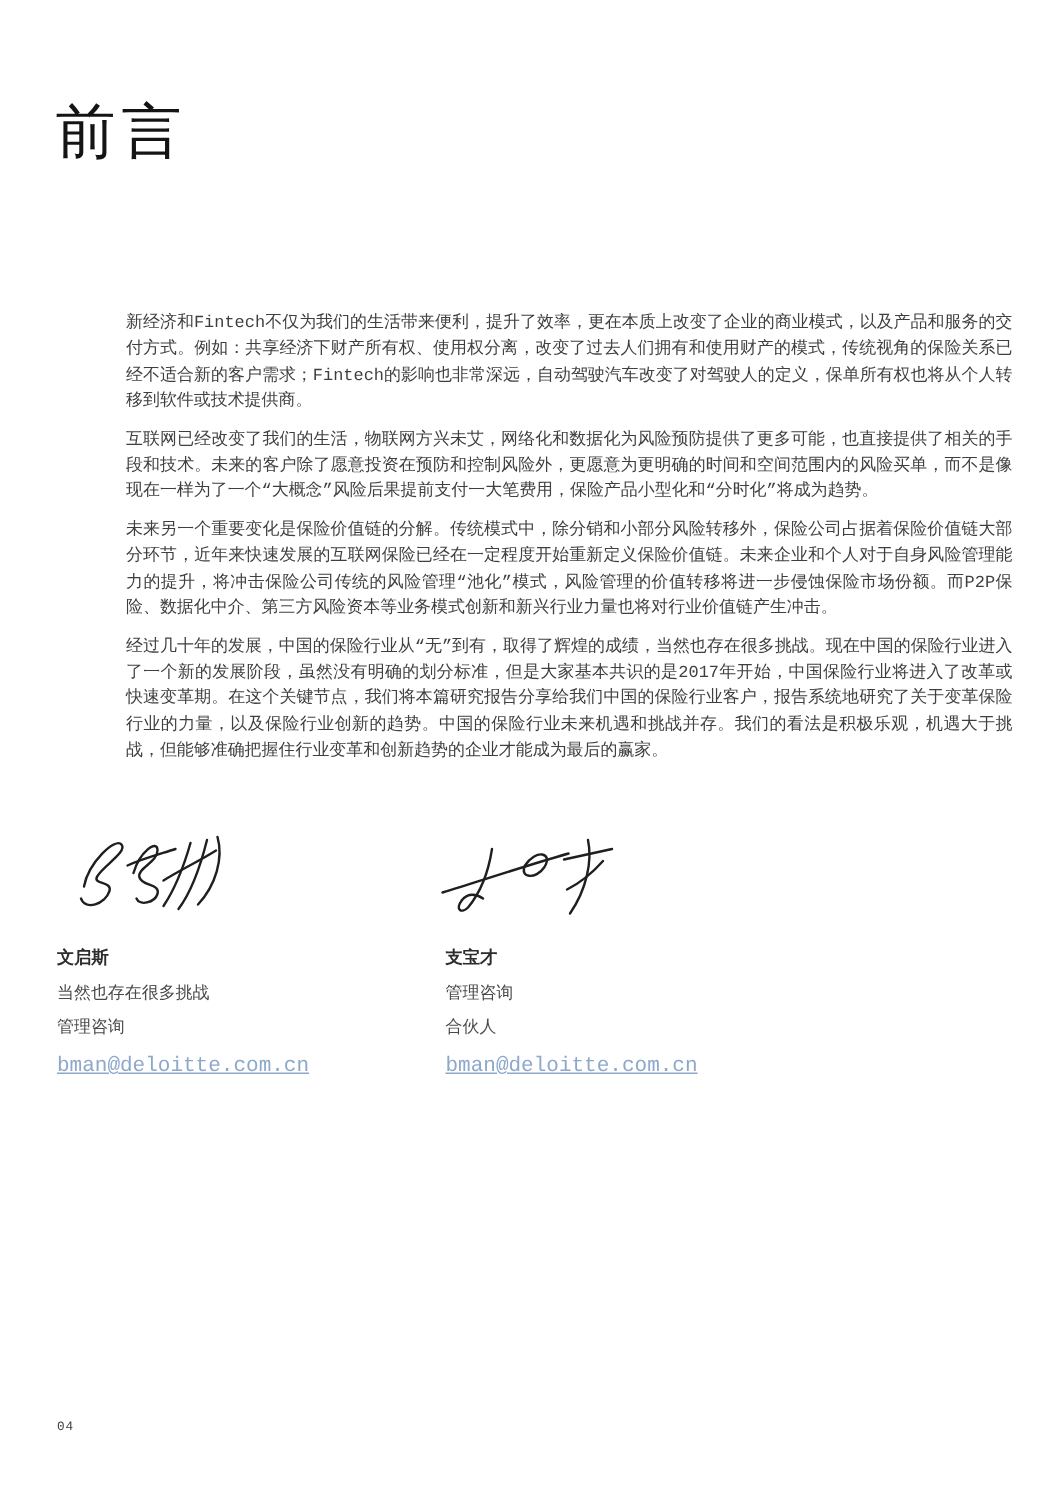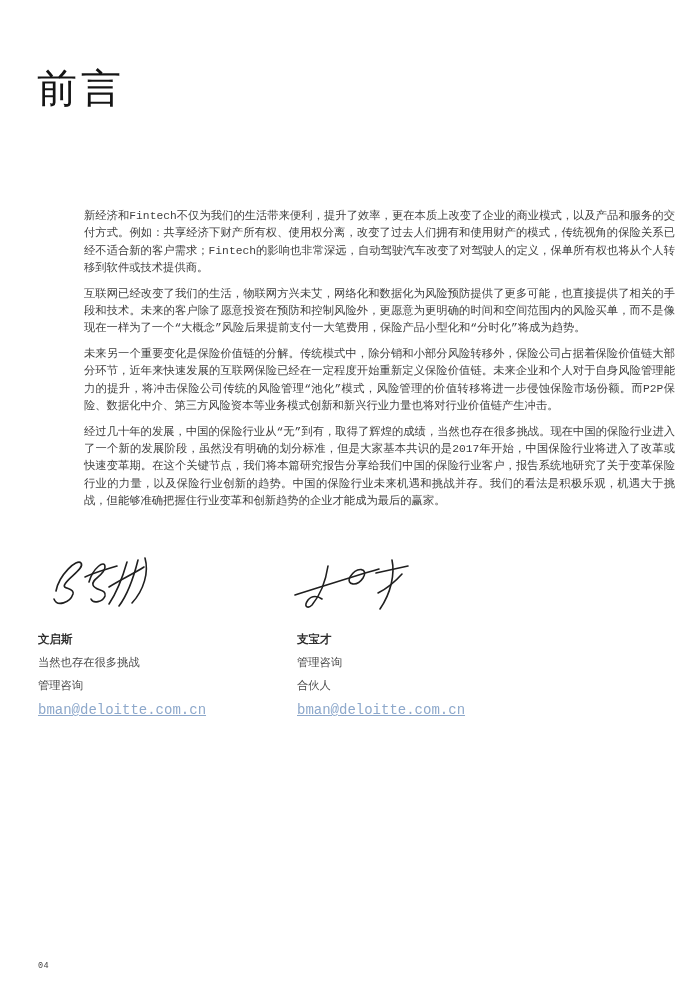--- a/index.html
+++ b/index.html
@@ -47,21 +47,21 @@
   .contact .cemail{
     display:inline-block;
     font-size:14px;
     color:var(--link,#8da8cb);
     text-decoration:underline;
     line-height:16px;
     cursor:pointer;
   }
   .pagenum{
     position:absolute;left:38px;top:946px;
-    font-size:8.5px;color:#3f3f3f;letter-spacing:0.5px;margin-top:15px;
+    font-size:8.5px;color:#3f3f3f;letter-spacing:0.5px;
   }
 </style>
 </head>
 <body>
 
 <div class="page">
 
   <h1 class="title">前言</h1>
 
   <div class="body-text">

